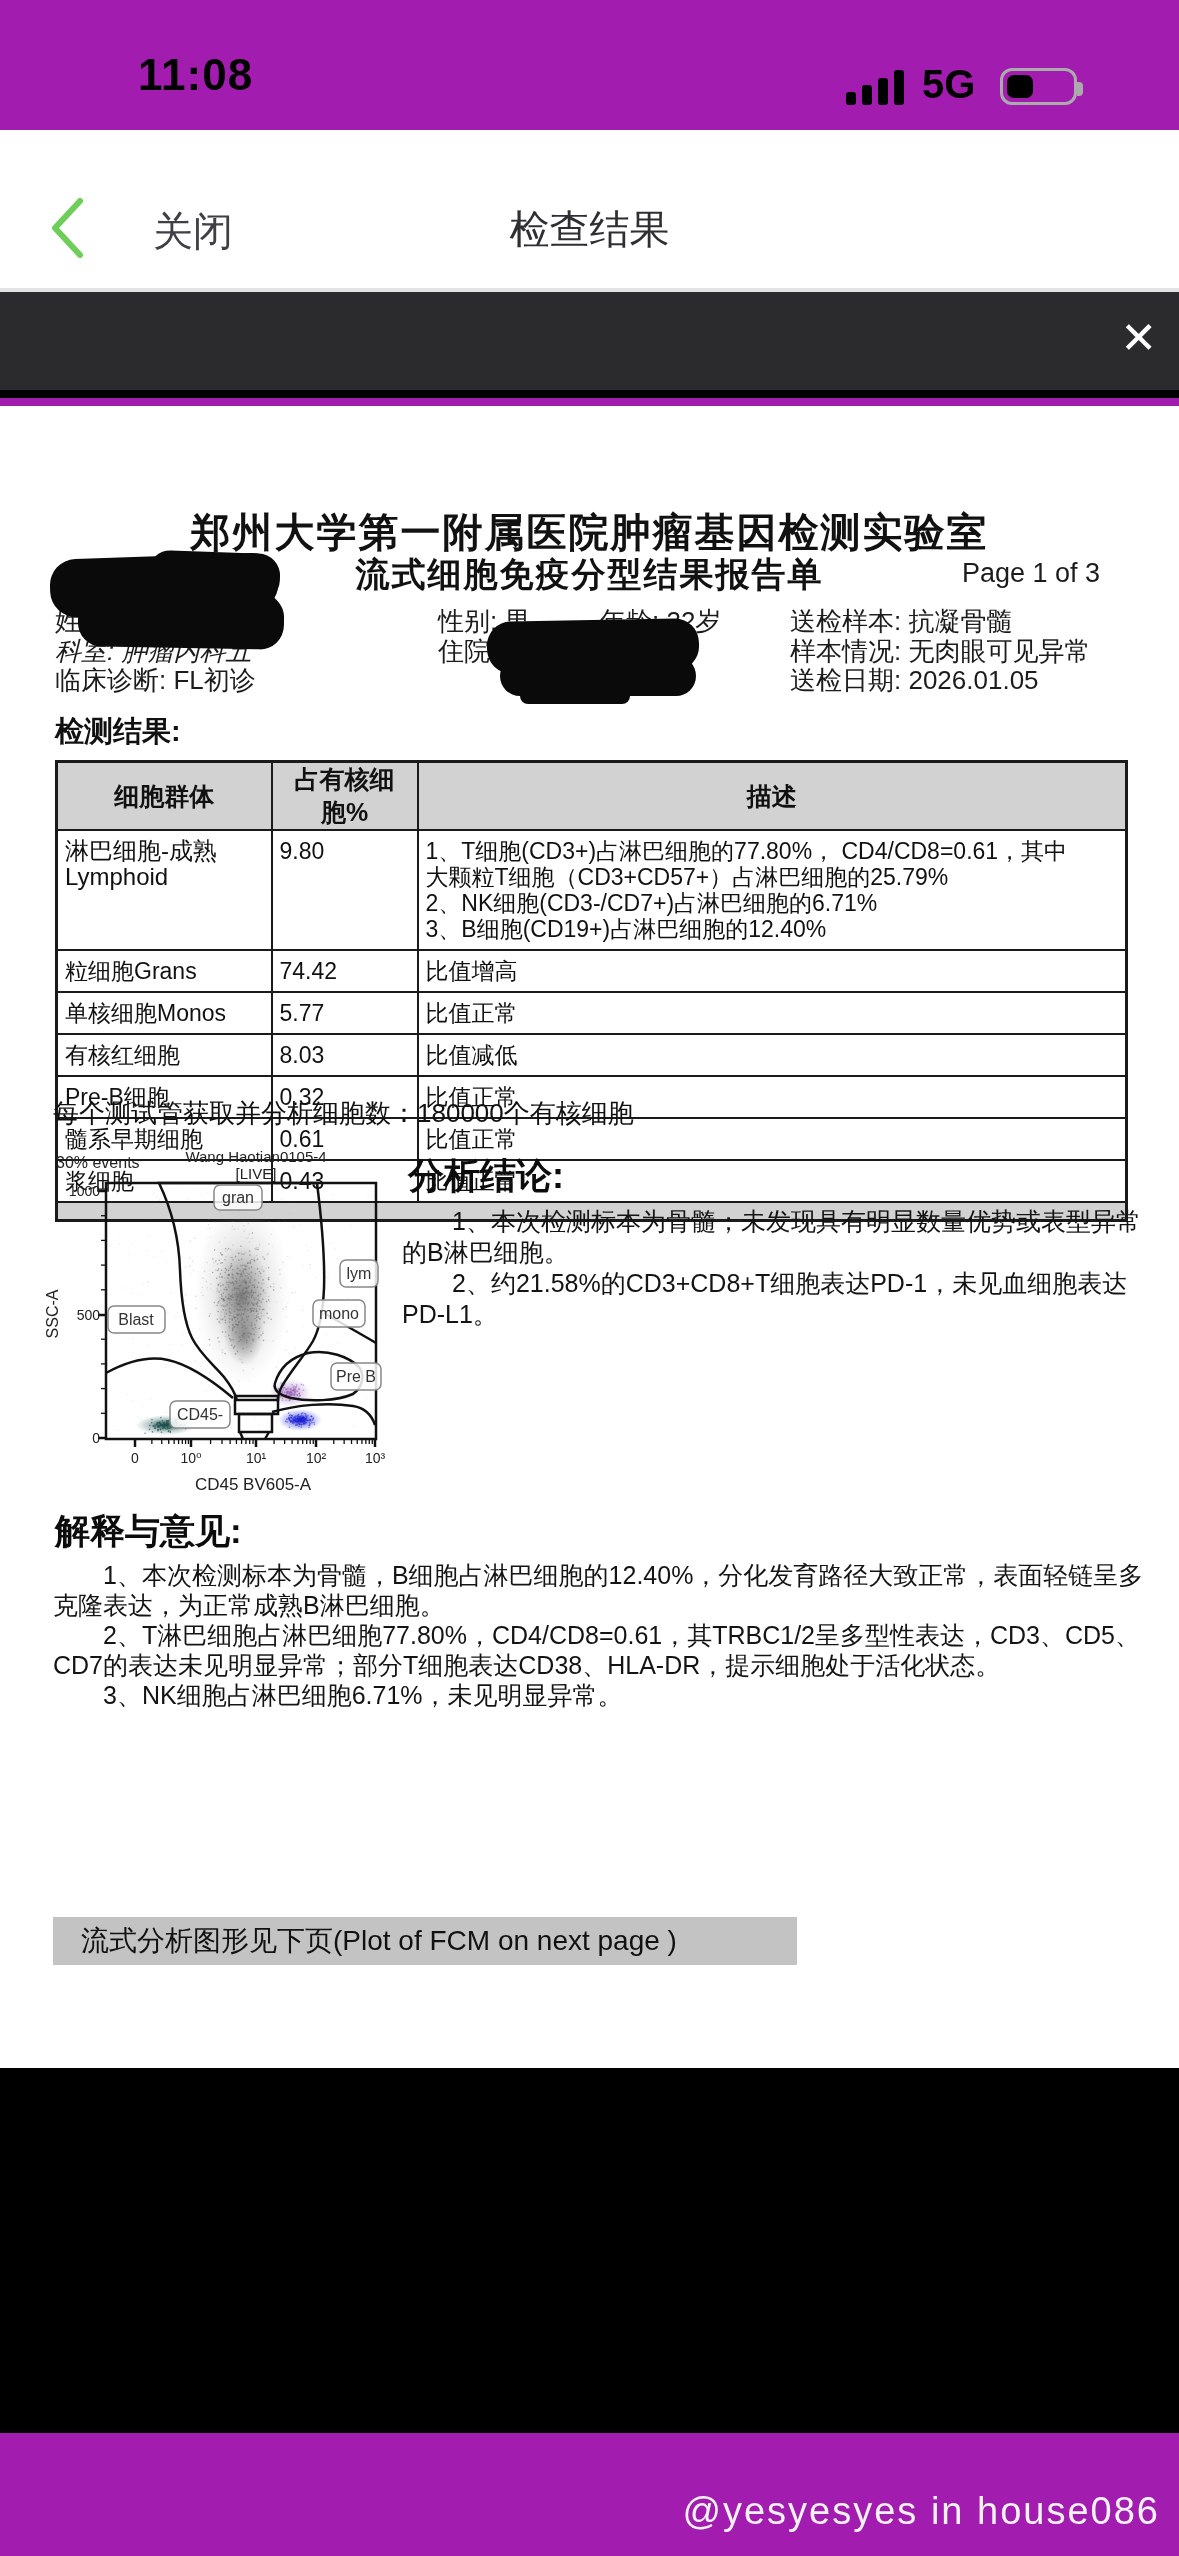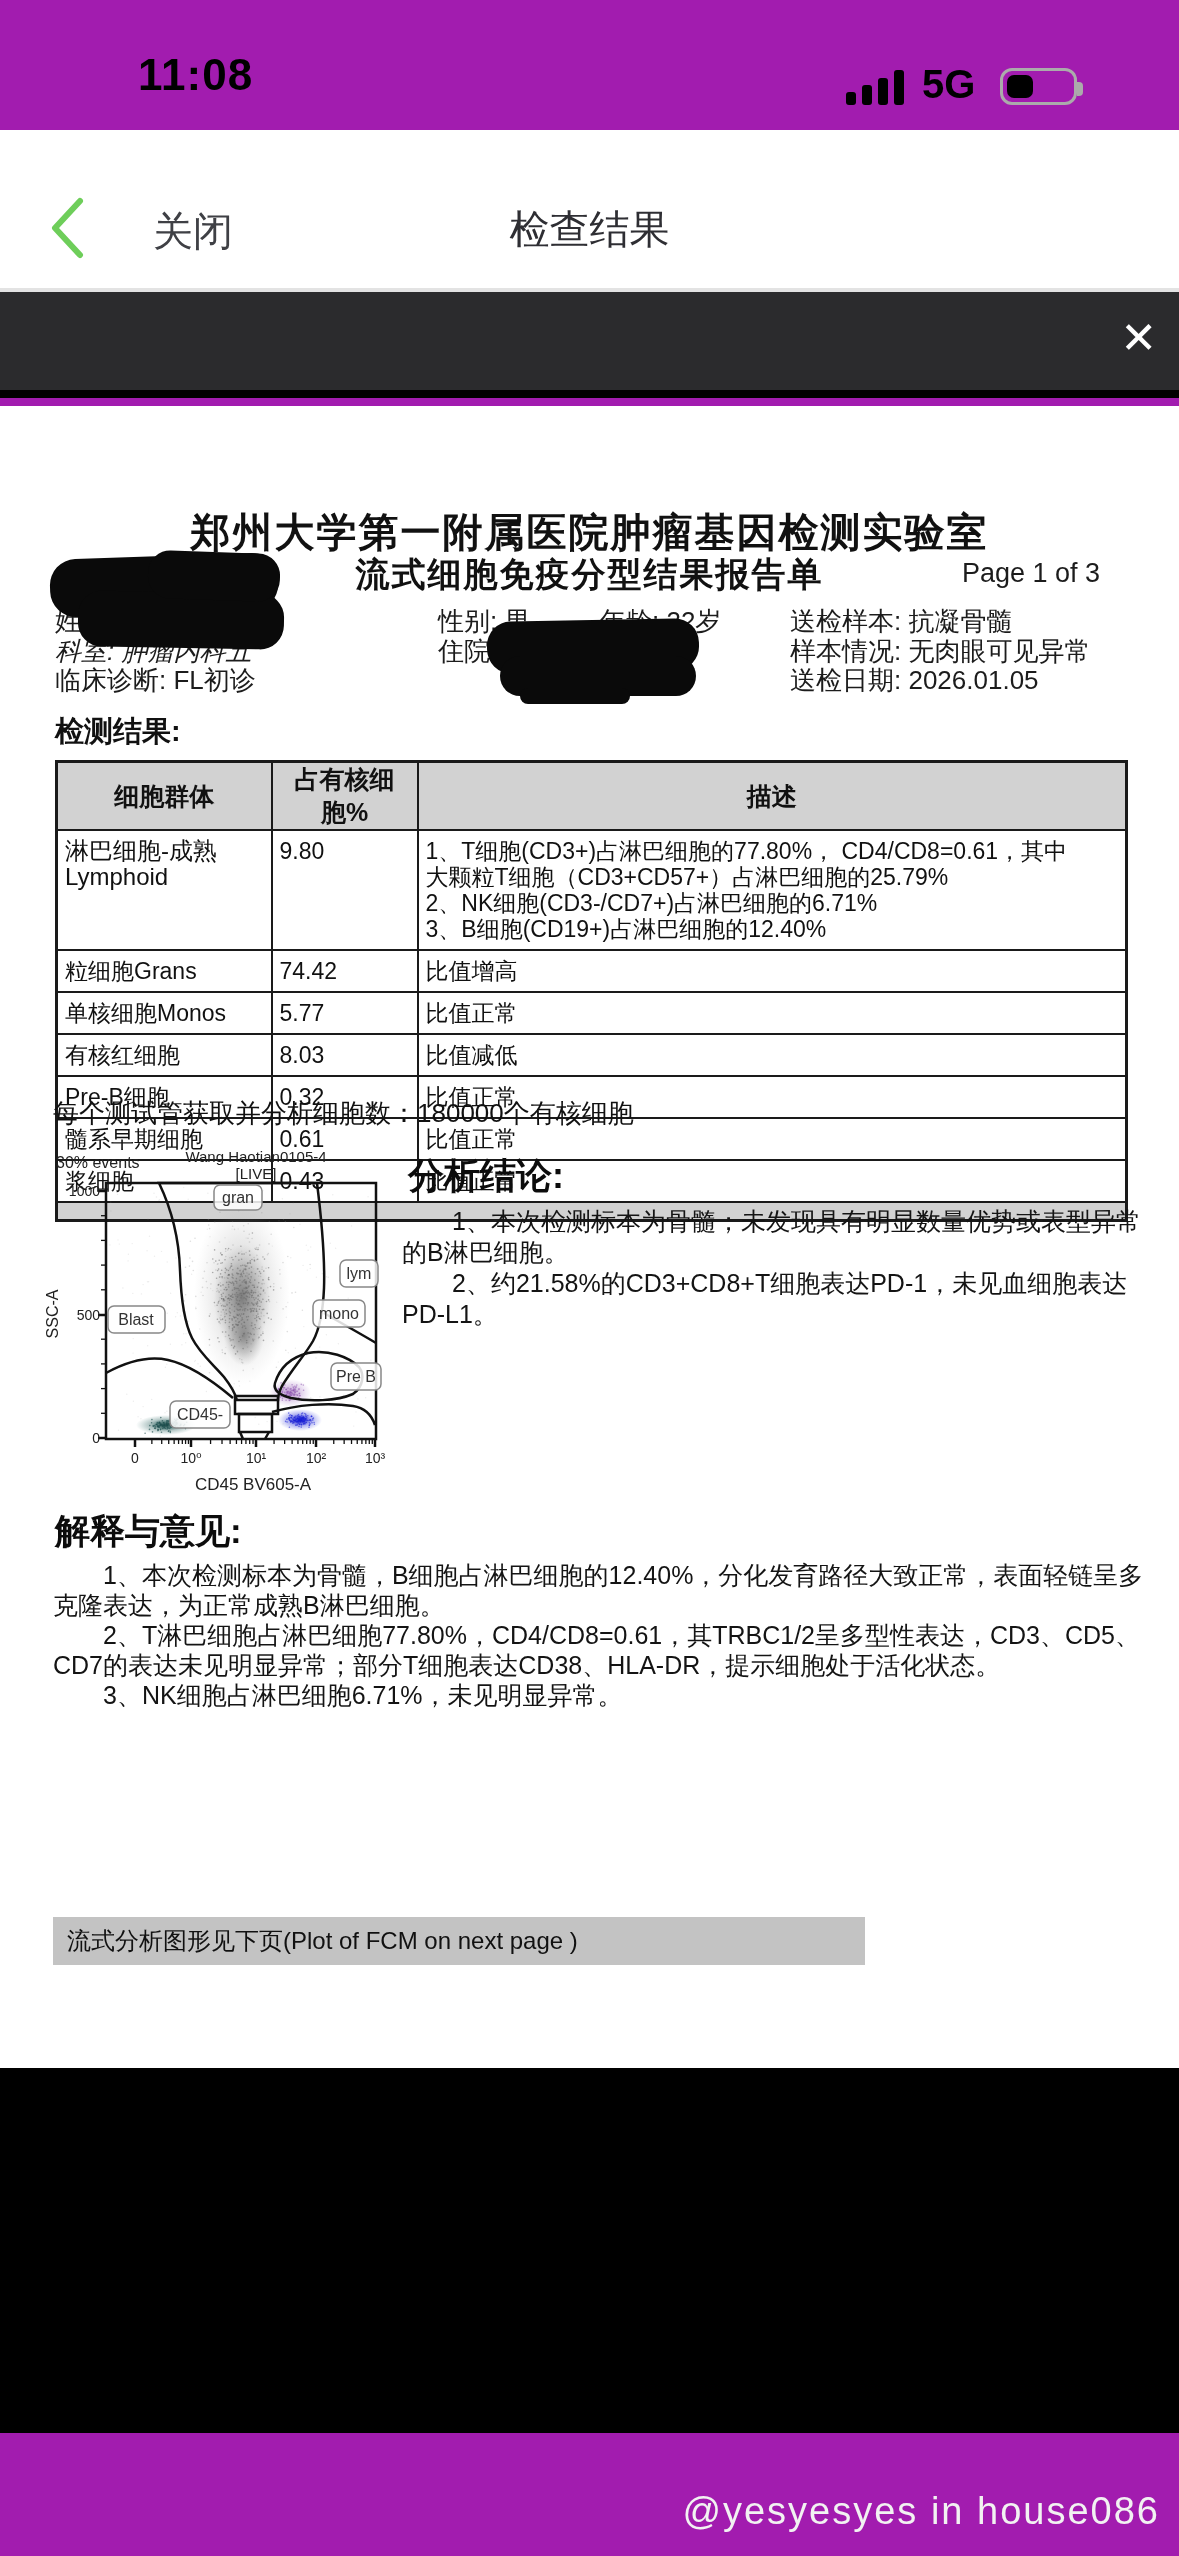--- a/index.html
+++ b/index.html
@@ -59,22 +59,22 @@
   .plot { position:absolute; left:28px; top:742px; }
 
   .concl-head { position:absolute; left:408px; top:746px; font-size:36px; font-weight:700; color:#0c0c0c; }
   .concl-body { position:absolute; left:402px; top:800px; width:744px; font-size:25px; line-height:31px; color:#141414; }
   .concl-body p { text-indent:2em; }
 
   .interp-head { position:absolute; left:55px; top:1102px; font-size:35px; font-weight:700; color:#0c0c0c; }
   .interp-body { position:absolute; left:53px; top:1154px; width:1092px; font-size:25px; line-height:30px; color:#141414; }
   .interp-body p { text-indent:2em; }
 
-  .fcm-note { position:absolute; left:53px; top:1511px; width:812px; height:48px; background:#c3c3c3;
-              font-size:24px; line-height:48px; color:#111; padding-left:14px; white-space:nowrap; }
+  .fcm-note { position:absolute; left:53px; top:1511px; width:744px; height:48px; background:#c3c3c3;
+              font-size:28px; line-height:48px; color:#111; padding-left:28px; white-space:nowrap; }
 
   .blackblock { position:absolute; left:0; top:2068px; width:1179px; height:365px; background:#000; }
   .watermark { position:absolute; right:19px; top:2490px; font-size:38px; color:#f2f2f2; letter-spacing:2px; }
 
   svg text { font-family:"Liberation Sans","DejaVu Sans",sans-serif; }
 </style>
 </head>
 <body>
 
 <div id="screen">

